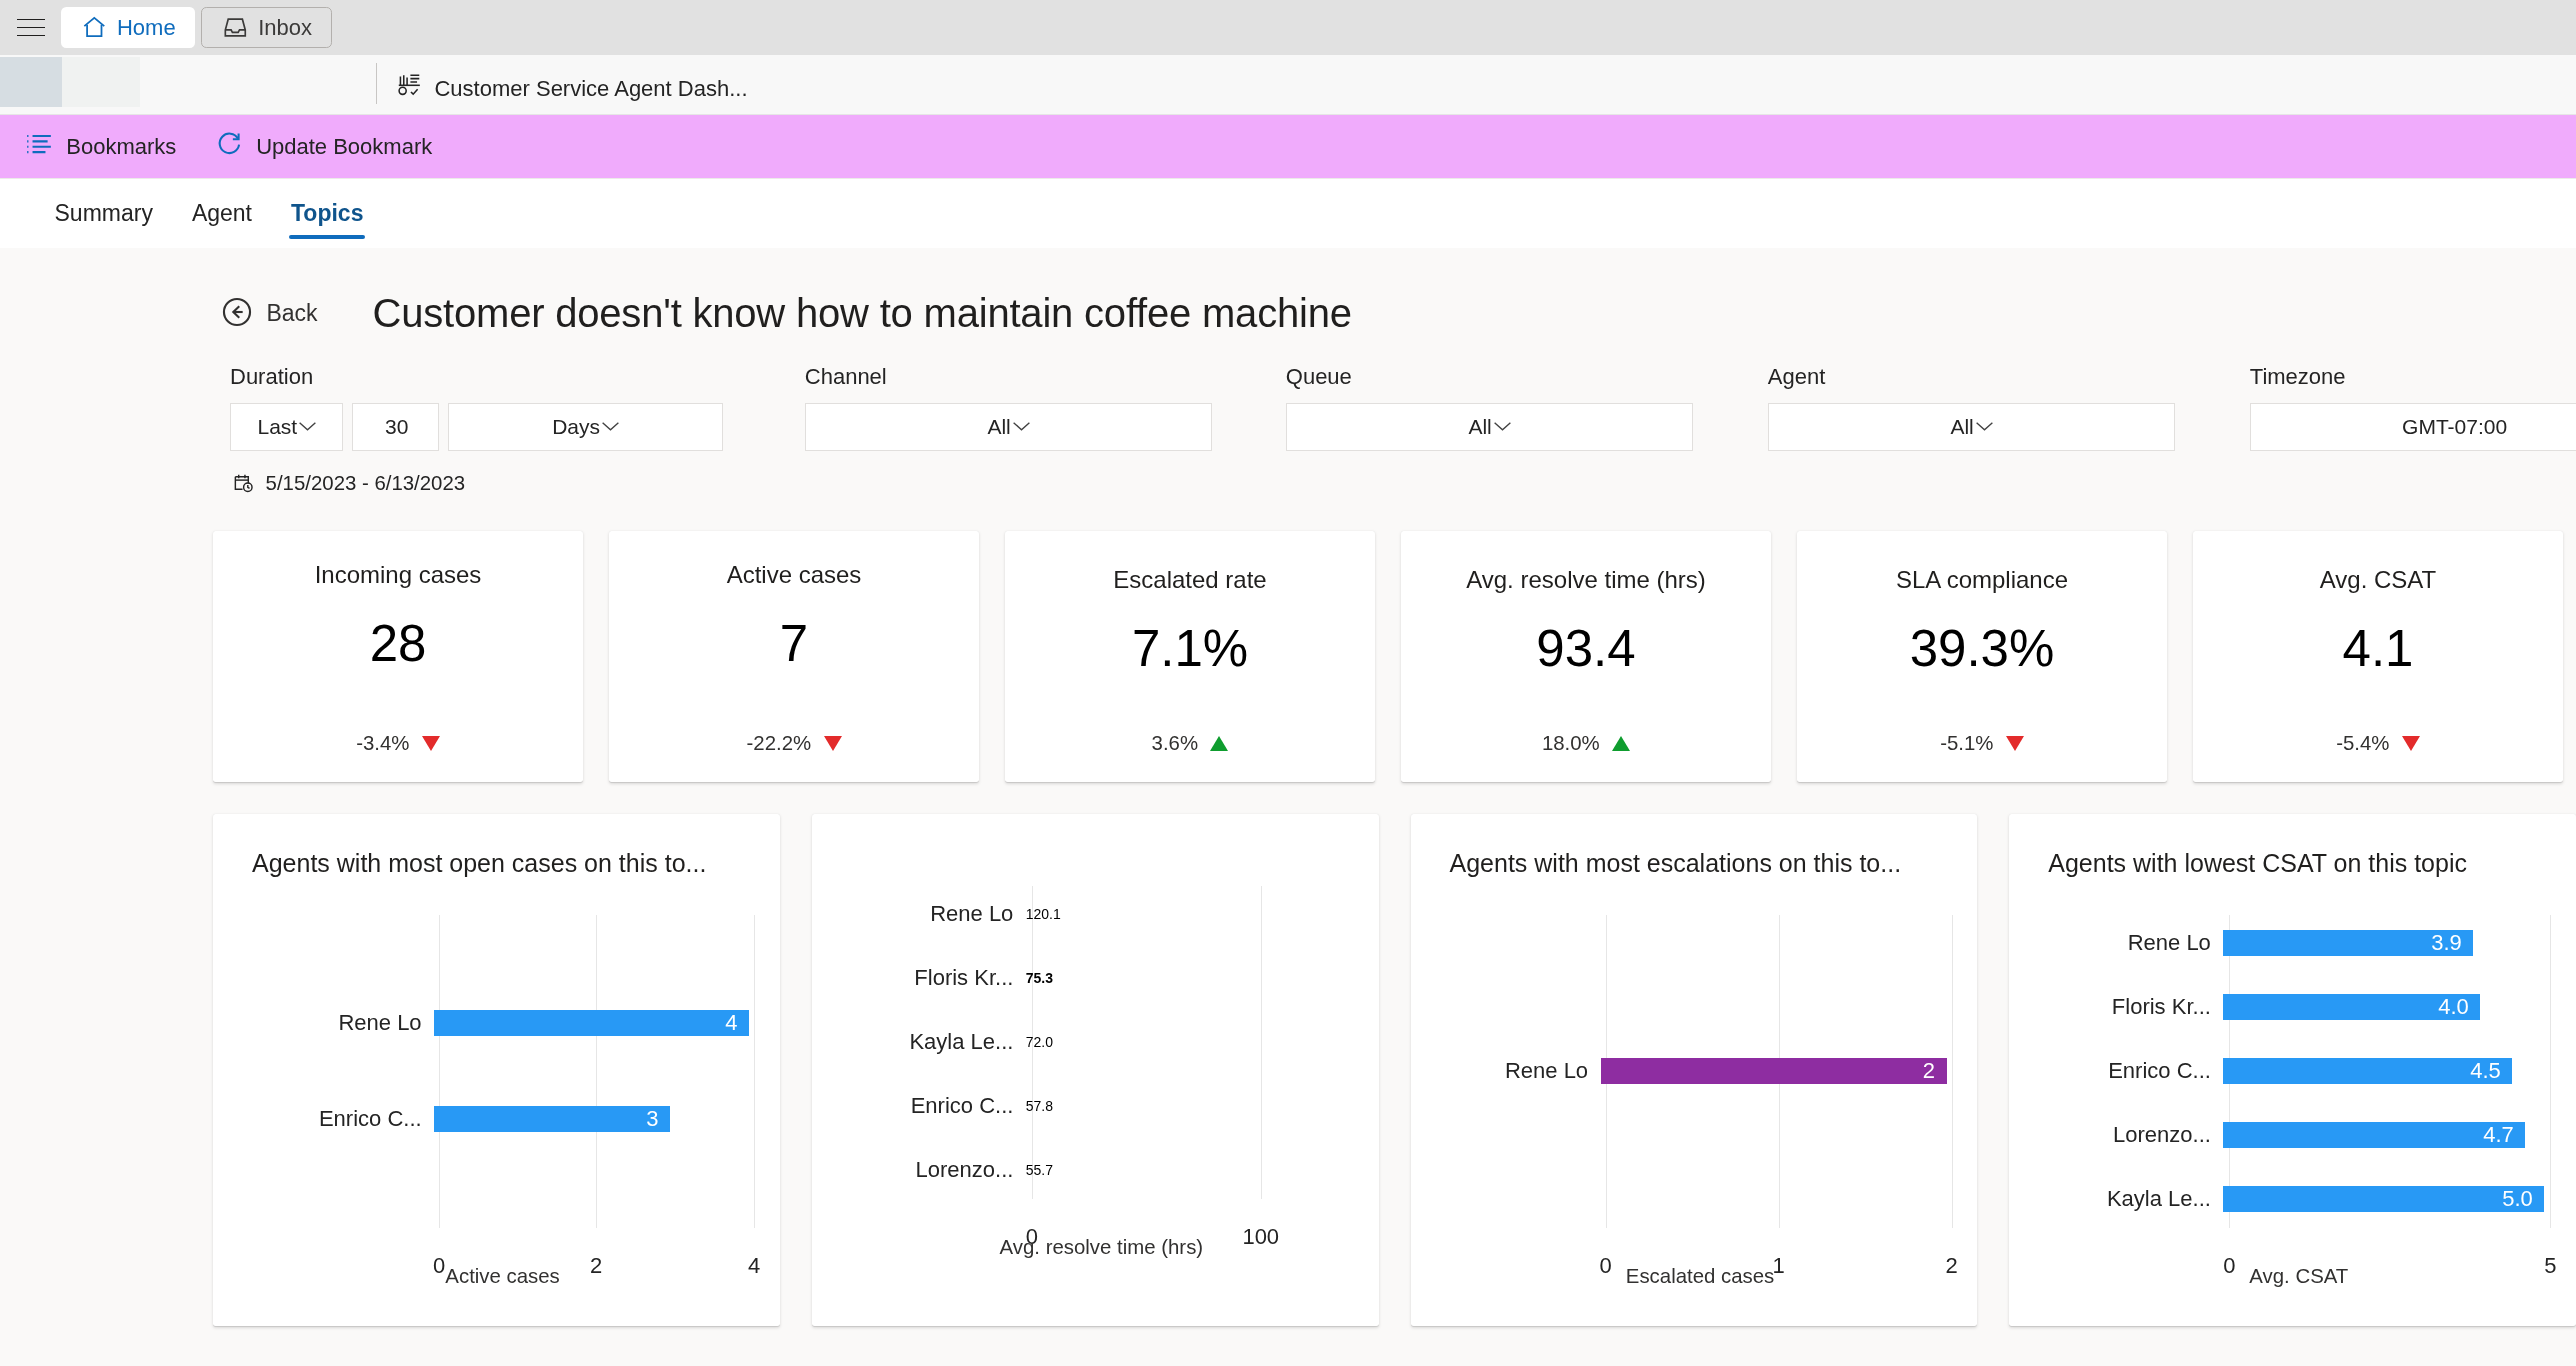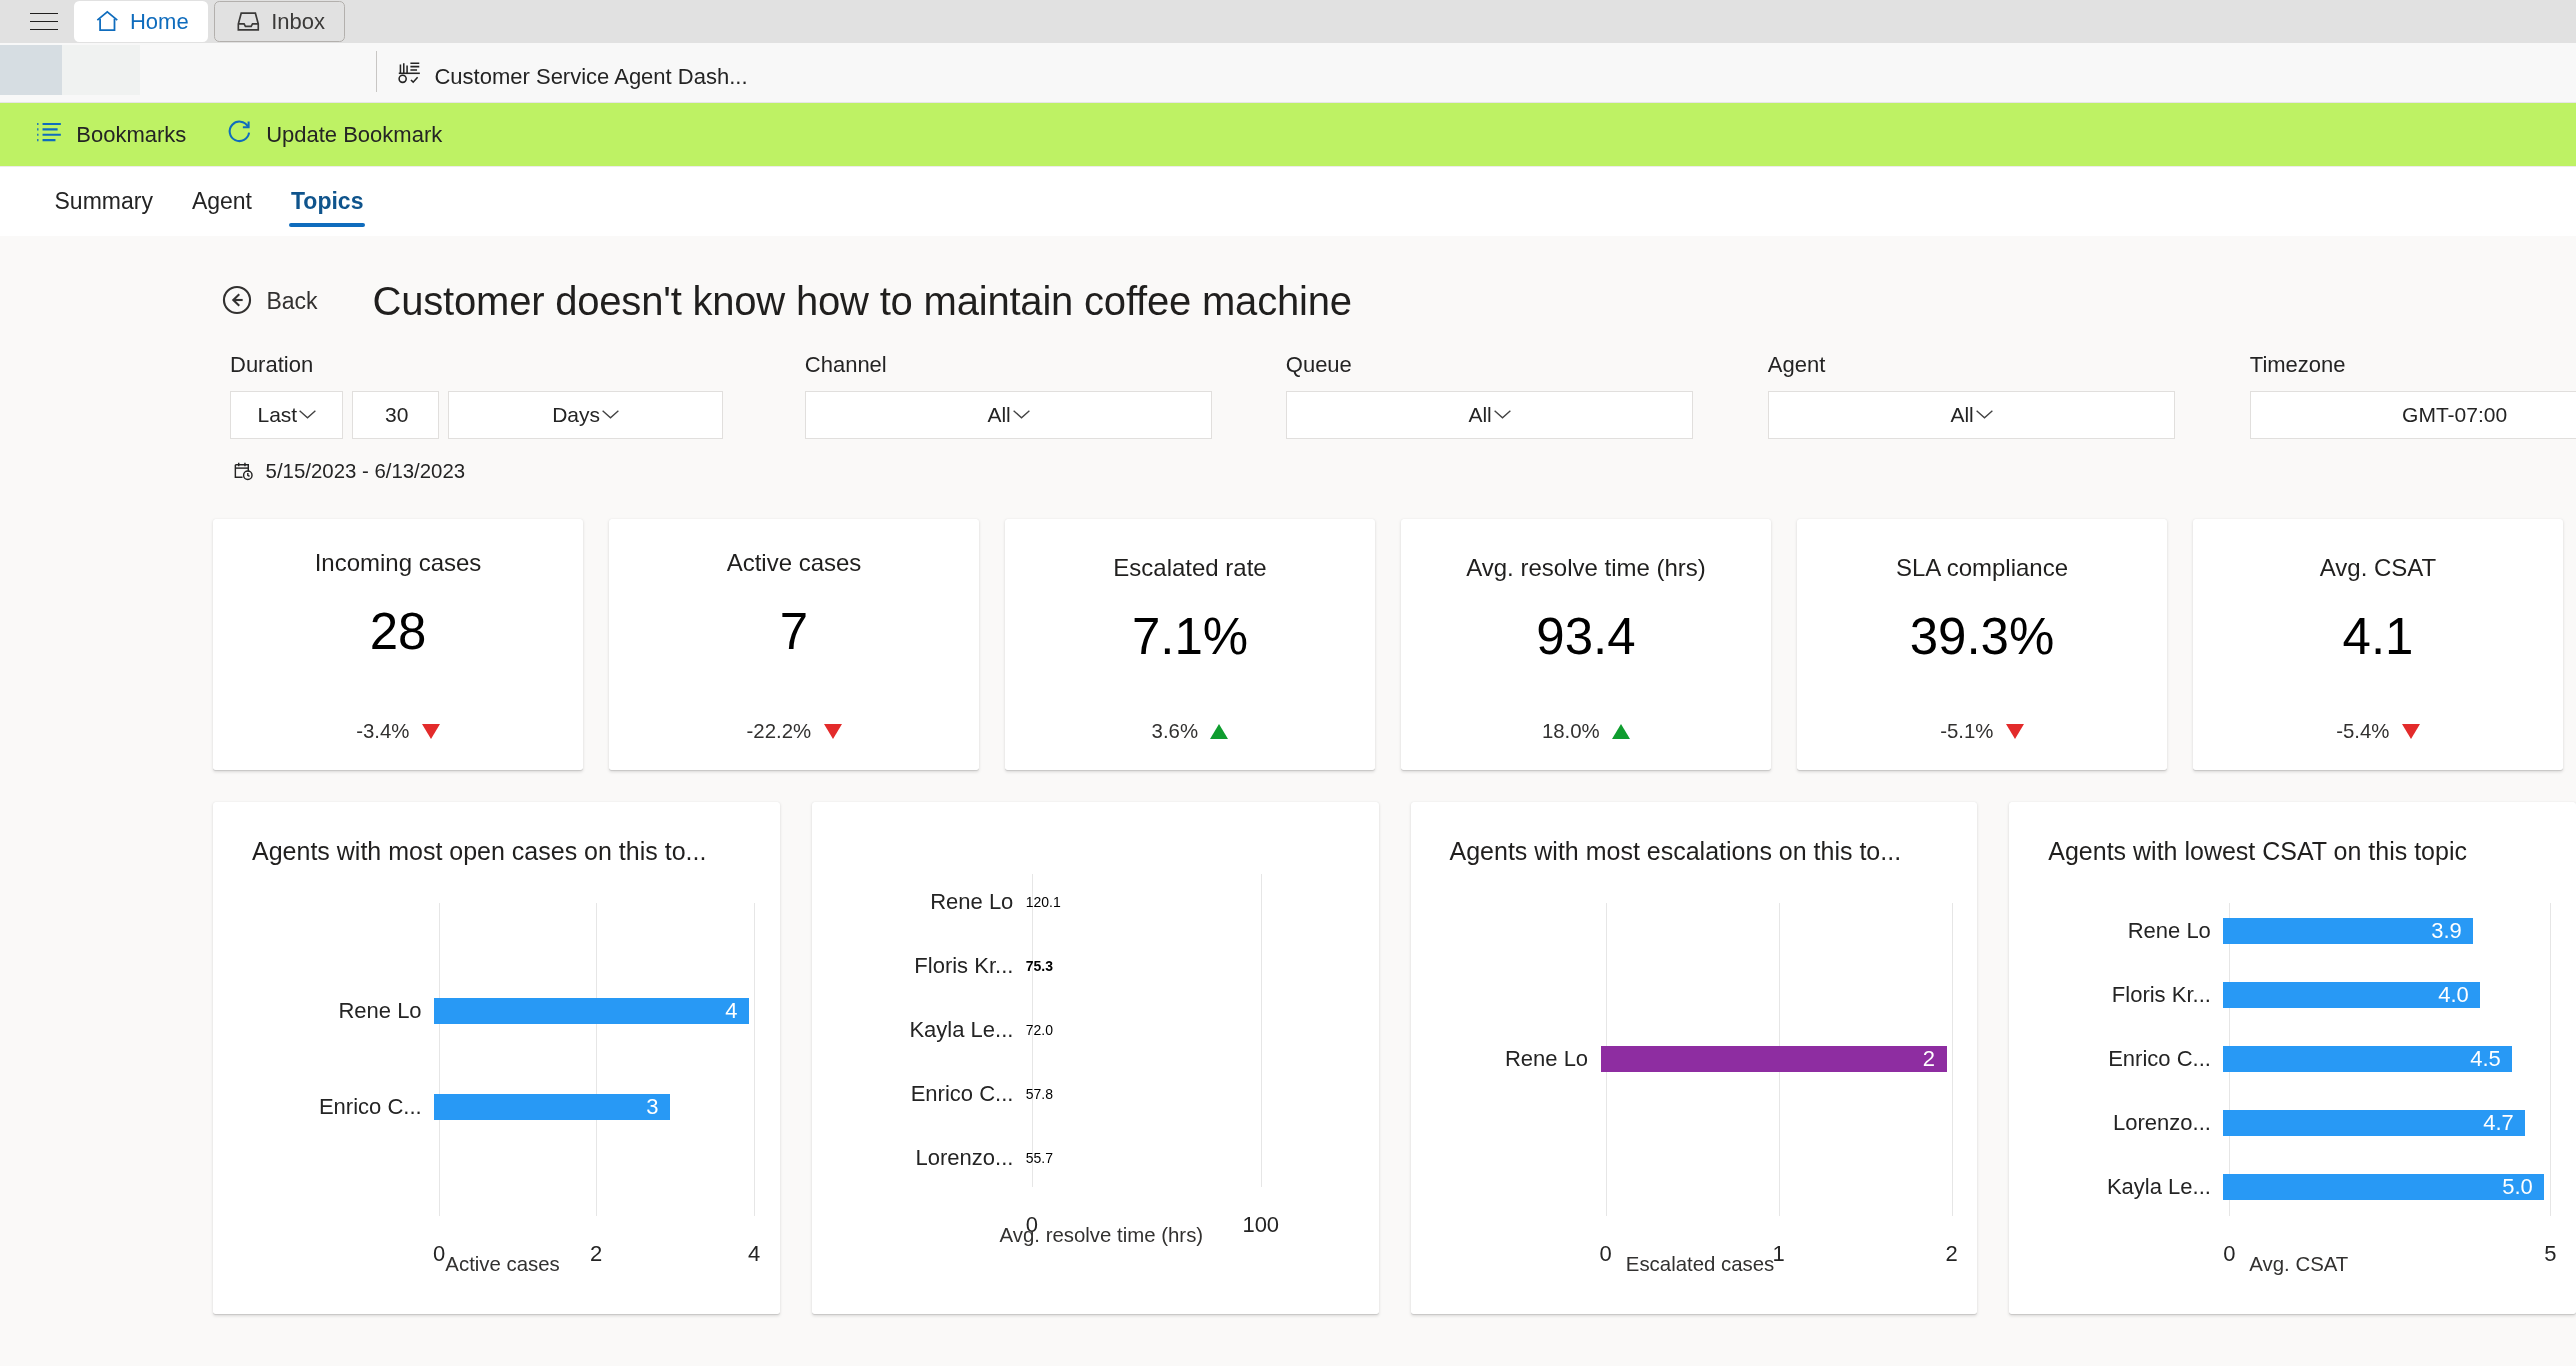--- a/index.html
+++ b/index.html
@@ -5,22 +5,22 @@
   * { box-sizing: border-box; margin: 0; padding: 0; }
   html, body {
     width: 2576px; height: 1366px;
     font-family: "Liberation Sans", sans-serif;
     background: #faf9f8;
     overflow: hidden;
   }
 
   
   .appbar {
-    height: 43px; background: #e1e1e1;
-    display: flex; align-items: center; padding-left: 20px;
+    height: 55px; background: #e1e1e1;
+    display: flex; align-items: center; padding-left: 7px;
     position: relative;
   }
   .hamburger {
     width: 48px; height: 39px;
     display: flex; flex-direction: column; justify-content: center;
     align-items: center; gap: 6.2px; cursor: pointer;
   }
   .hamburger i { display: block; width: 28px; height: 1.8px; background: #201f1e; }
   .pill {
     height: 41px; display: flex; align-items: center; gap: 9.7px;
@@ -50,22 +50,22 @@
   .tab.active {
     background: #ffffff; border-top: 4.4px solid #0f6cbd;
     border-left: 0.9px solid #e1e1e1; border-right: 0.9px solid #e1e1e1;
     height: 55px; padding-right: 8.9px;
   }
   .tab .close { margin-left: 14px; width: 30px; height: 30px;
     display: flex; align-items: center; justify-content: center; cursor: pointer; }
 
   
   .cmdbar {
-    height: 64px; background: #bef264; display: flex; align-items: center;
-    padding-left: 35px; gap: 39px; border-bottom: 0.9px solid #edebe9;
+    height: 64px; background: #f0abfc; display: flex; align-items: center;
+    padding-left: 25px; gap: 39px; border-bottom: 0.9px solid #edebe9;
   }
   .cmd {
     display: flex; align-items: center; gap: 13.3px;
     font-size: 22px; color: #242424; cursor: pointer;
   }
 
   
   .pagetabs {
     height: 69px; background: #ffffff; display: flex; align-items: center;
     padding-left: 35px; gap: 0;

